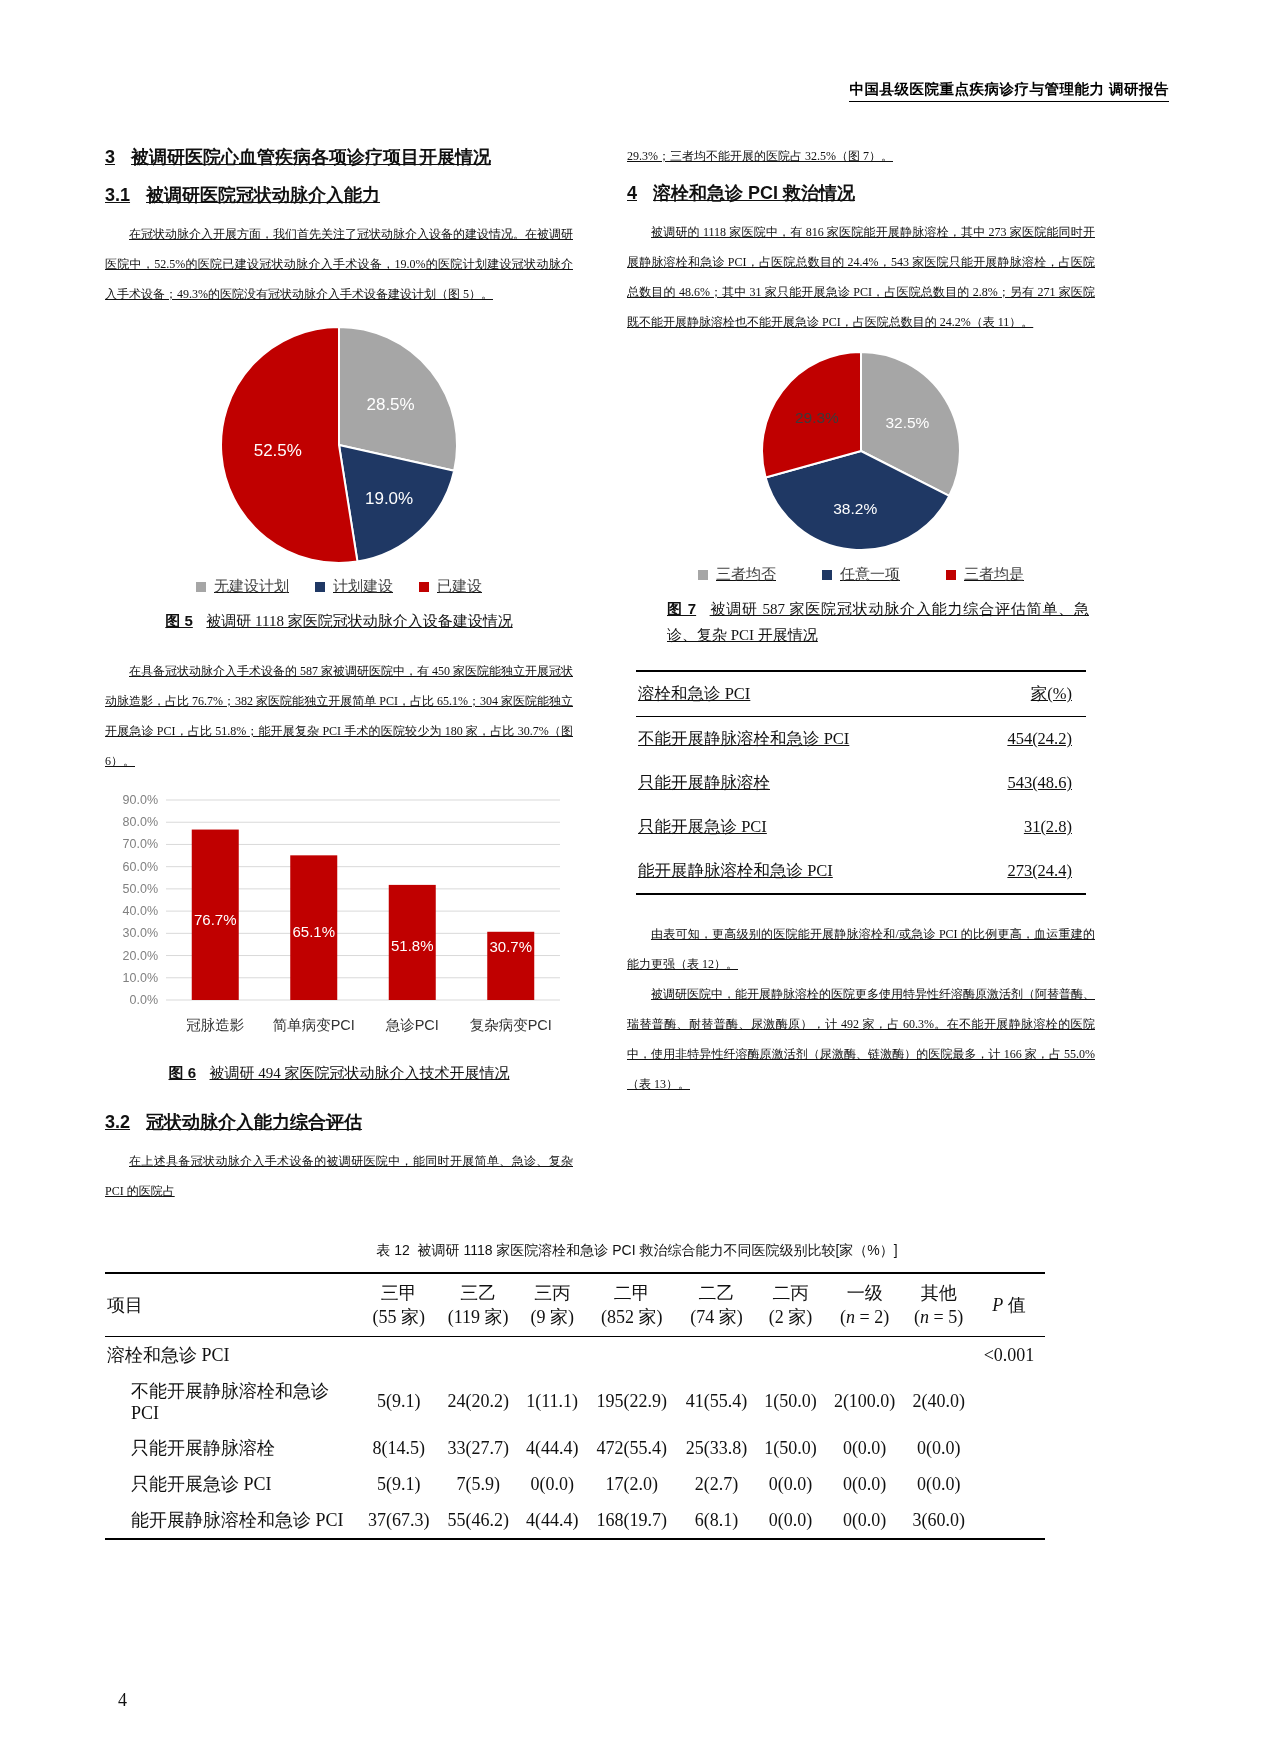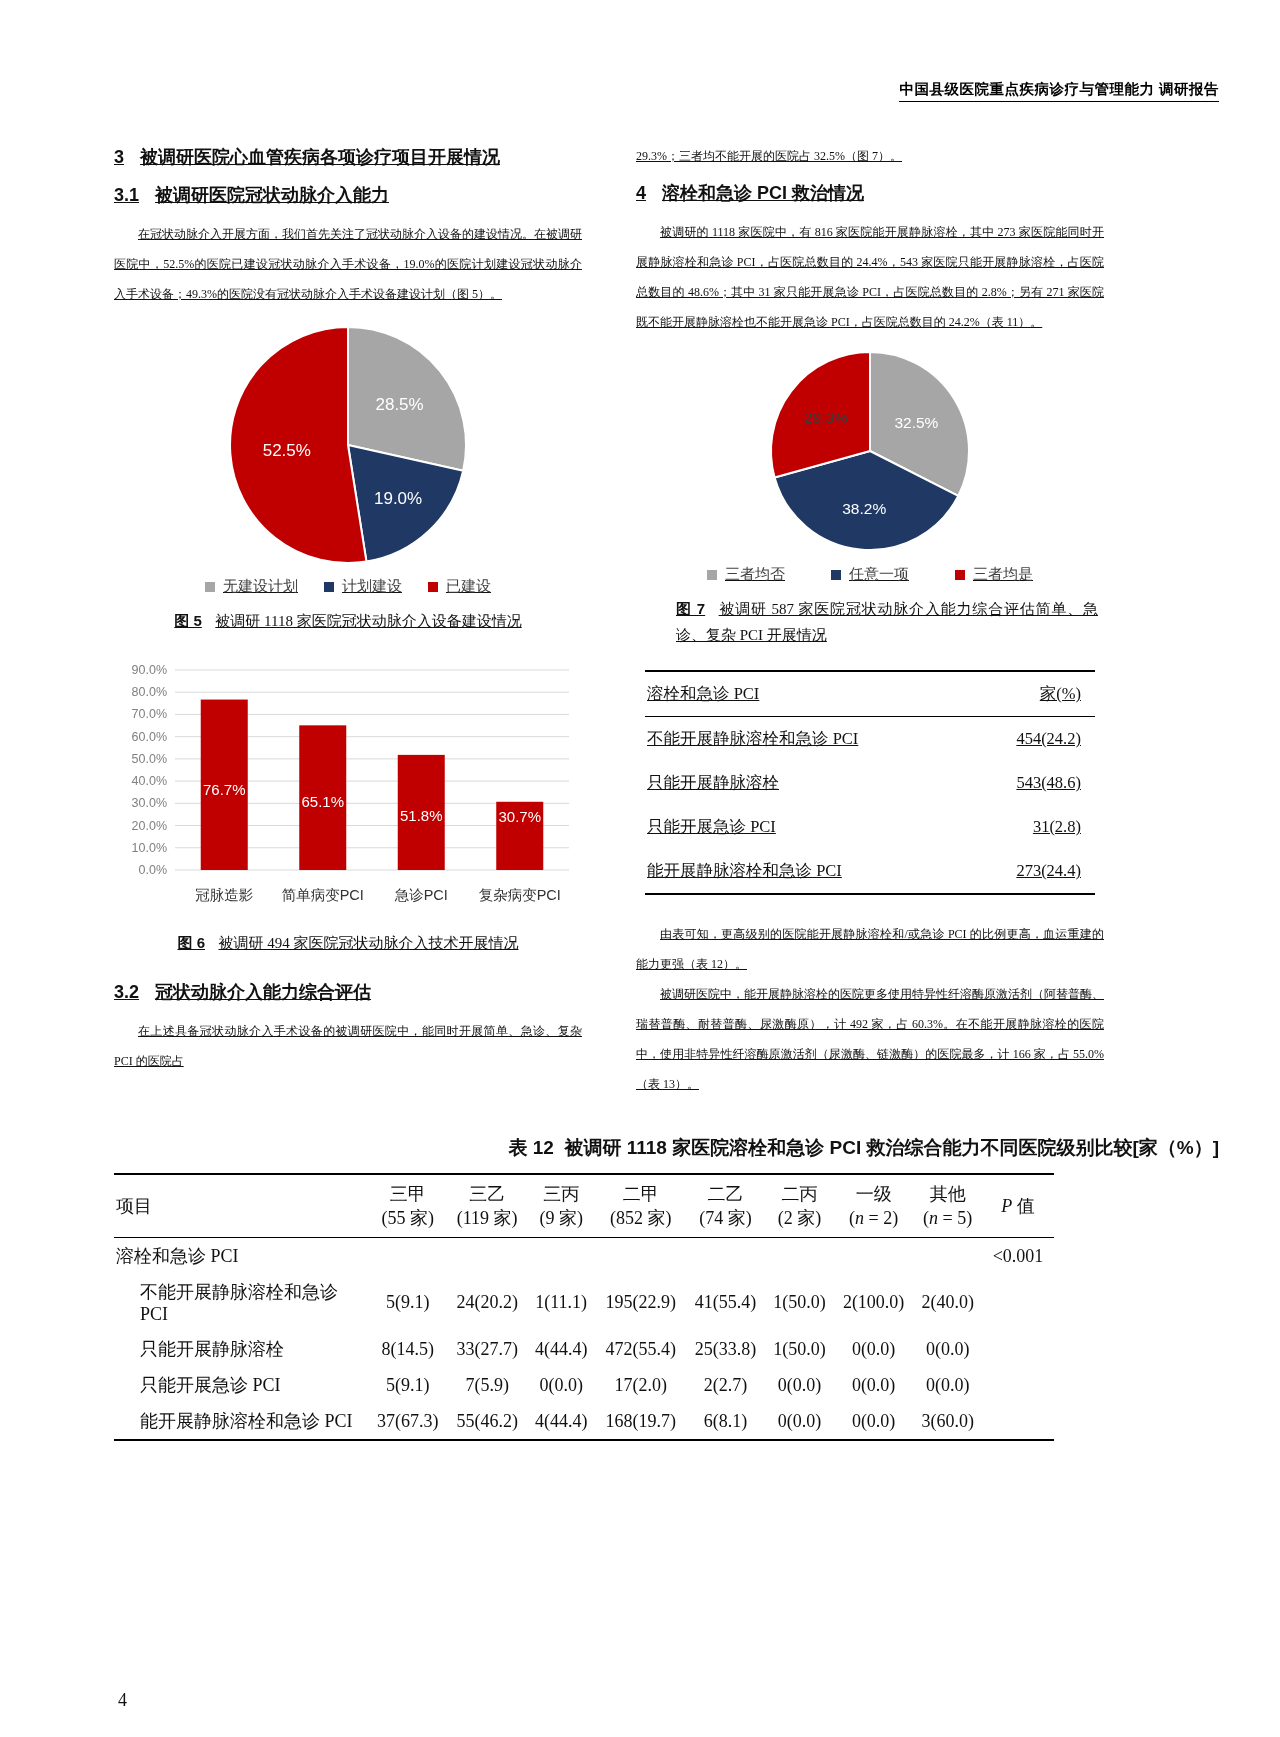--- a/index.html
+++ b/index.html
@@ -1,21 +1,21 @@
 <!DOCTYPE html>
 <html><head>
 <meta charset="utf-8">
 <style>
   html,body{margin:0;padding:0;background:#ffffff;}
   .page{
     position:relative;width:1280px;height:1737px;background:#ffffff;
     font-family:"Liberation Serif","DejaVu Serif",serif;color:#111;
     overflow:hidden;
   }
-  .content{padding:80px 61px 0 105px;margin-left:9px;}
+  .content{padding:80px 111px 0 105px;}
   .header{text-align:right;font-family:"Liberation Sans","DejaVu Sans",sans-serif;
     font-size:14.5px;font-weight:bold;color:#000;}
   .header-text{border-bottom:1.5px solid #000;padding-bottom:4px;letter-spacing:.5px;}
   .cols{display:flex;gap:54px;margin-top:42px;}
   .col{width:468px;text-decoration:underline;}
   .sec{font-family:"Liberation Sans","DejaVu Sans",sans-serif;font-size:18px;
     font-weight:bold;margin:2px 0 10px;line-height:28px;}
   .sec .sec-num{margin-right:16px;}
   p.body{font-size:12px;line-height:30px;text-align:justify;margin:0;}
   p.indent{text-indent:2em;}
@@ -31,22 +31,22 @@
   .fig-caption.justified{text-align:justify;padding:0 6px 0 40px;}
   
   .t11-caption{text-align:center;font-family:"Liberation Sans","DejaVu Sans",sans-serif;
     font-weight:bold;font-size:16.5px;line-height:30px;margin:16px 0 8px;}
   table.table11{width:450px;margin:0 auto 24px;border-collapse:collapse;
     border-top:2.2px solid #000;border-bottom:2.6px solid #000;font-size:16.5px;}
   table.table11 th{font-weight:normal;text-align:left;padding:11px 2px;border-bottom:1.2px solid #000;}
   table.table11 th.val,table.table11 td.val{text-align:right;padding-right:14px;}
   table.table11 td{padding:11px 2px;}
   
-  .t12-caption{text-align:right;font-family:"Liberation Sans","DejaVu Sans",sans-serif;
-    font-weight:bold;font-size:19px;margin:36px 0 12px;}
+  .t12-caption{text-align:center;font-family:"Liberation Sans","DejaVu Sans",sans-serif;
+    font-weight:normal;font-size:14px;margin:36px 0 12px;}
   table.table12{width:940px;border-collapse:collapse;font-size:18px;margin:0;}
   table.table12 thead tr{border-top:2.2px solid #000;border-bottom:1.2px solid #000;}
   table.table12 th{font-weight:normal;padding:7px 2px;text-align:center;line-height:24px;}
   table.table12 th.item{text-align:left;}
   table.table12 td{padding:6px 2px;text-align:center;height:21px;}
   table.table12 td.item{text-align:left;}
   table.table12 td.item.ind{padding-left:26px;}
   table.table12 tbody{border-bottom:2.2px solid #000;}
   .pnum-i{font-style:italic;}
   .page-num{position:absolute;left:118px;bottom:26px;font-size:18px;}
@@ -87,20 +87,21 @@
                 <span>计划建设</span>
               </span>
               <span class="legend-item">
                 <span class="legend-sq" style="background: rgb(192, 0, 0);"></span>
                 <span>已建设</span>
               </span>
             </div>
         </div>
         <div class="fig-caption"><span class="lbl">图 5</span><span>被调研 1118 家医院冠状动脉介入设备建设情况</span></div>
 
+        <p class="body indent">在具备冠状动脉介入手术设备的 587 家被调研医院中，有 450 家医院能独立开展冠状动脉造影，占比 76.7%；382 家医院能独立开展简单 PCI，占比 65.1%；304 家医院能独立开展急诊 PCI，占比 51.8%；能开展复杂 PCI 手术的医院较少为 180 家，占比 30.7%（图 6）。</p>
 
         <div class="figure">
           <svg id="bar6" width="462" height="258" viewBox="0 0 462 258">
               <line x1="58" y1="214" x2="452" y2="214" stroke="#d9d9d9" stroke-width="1"></line>
               <text x="50" y="218" text-anchor="end" fill="#808080" font-size="12.5" font-family="&quot;Liberation Sans&quot;,&quot;DejaVu Sans&quot;,sans-serif">0.0%</text>
               <line x1="58" y1="191.77777777777777" x2="452" y2="191.77777777777777" stroke="#d9d9d9" stroke-width="1"></line>
               <text x="50" y="195.77777777777777" text-anchor="end" fill="#808080" font-size="12.5" font-family="&quot;Liberation Sans&quot;,&quot;DejaVu Sans&quot;,sans-serif">10.0%</text>
               <line x1="58" y1="169.55555555555554" x2="452" y2="169.55555555555554" stroke="#d9d9d9" stroke-width="1"></line>
               <text x="50" y="173.55555555555554" text-anchor="end" fill="#808080" font-size="12.5" font-family="&quot;Liberation Sans&quot;,&quot;DejaVu Sans&quot;,sans-serif">20.0%</text>
               <line x1="58" y1="147.33333333333331" x2="452" y2="147.33333333333331" stroke="#d9d9d9" stroke-width="1"></line>

